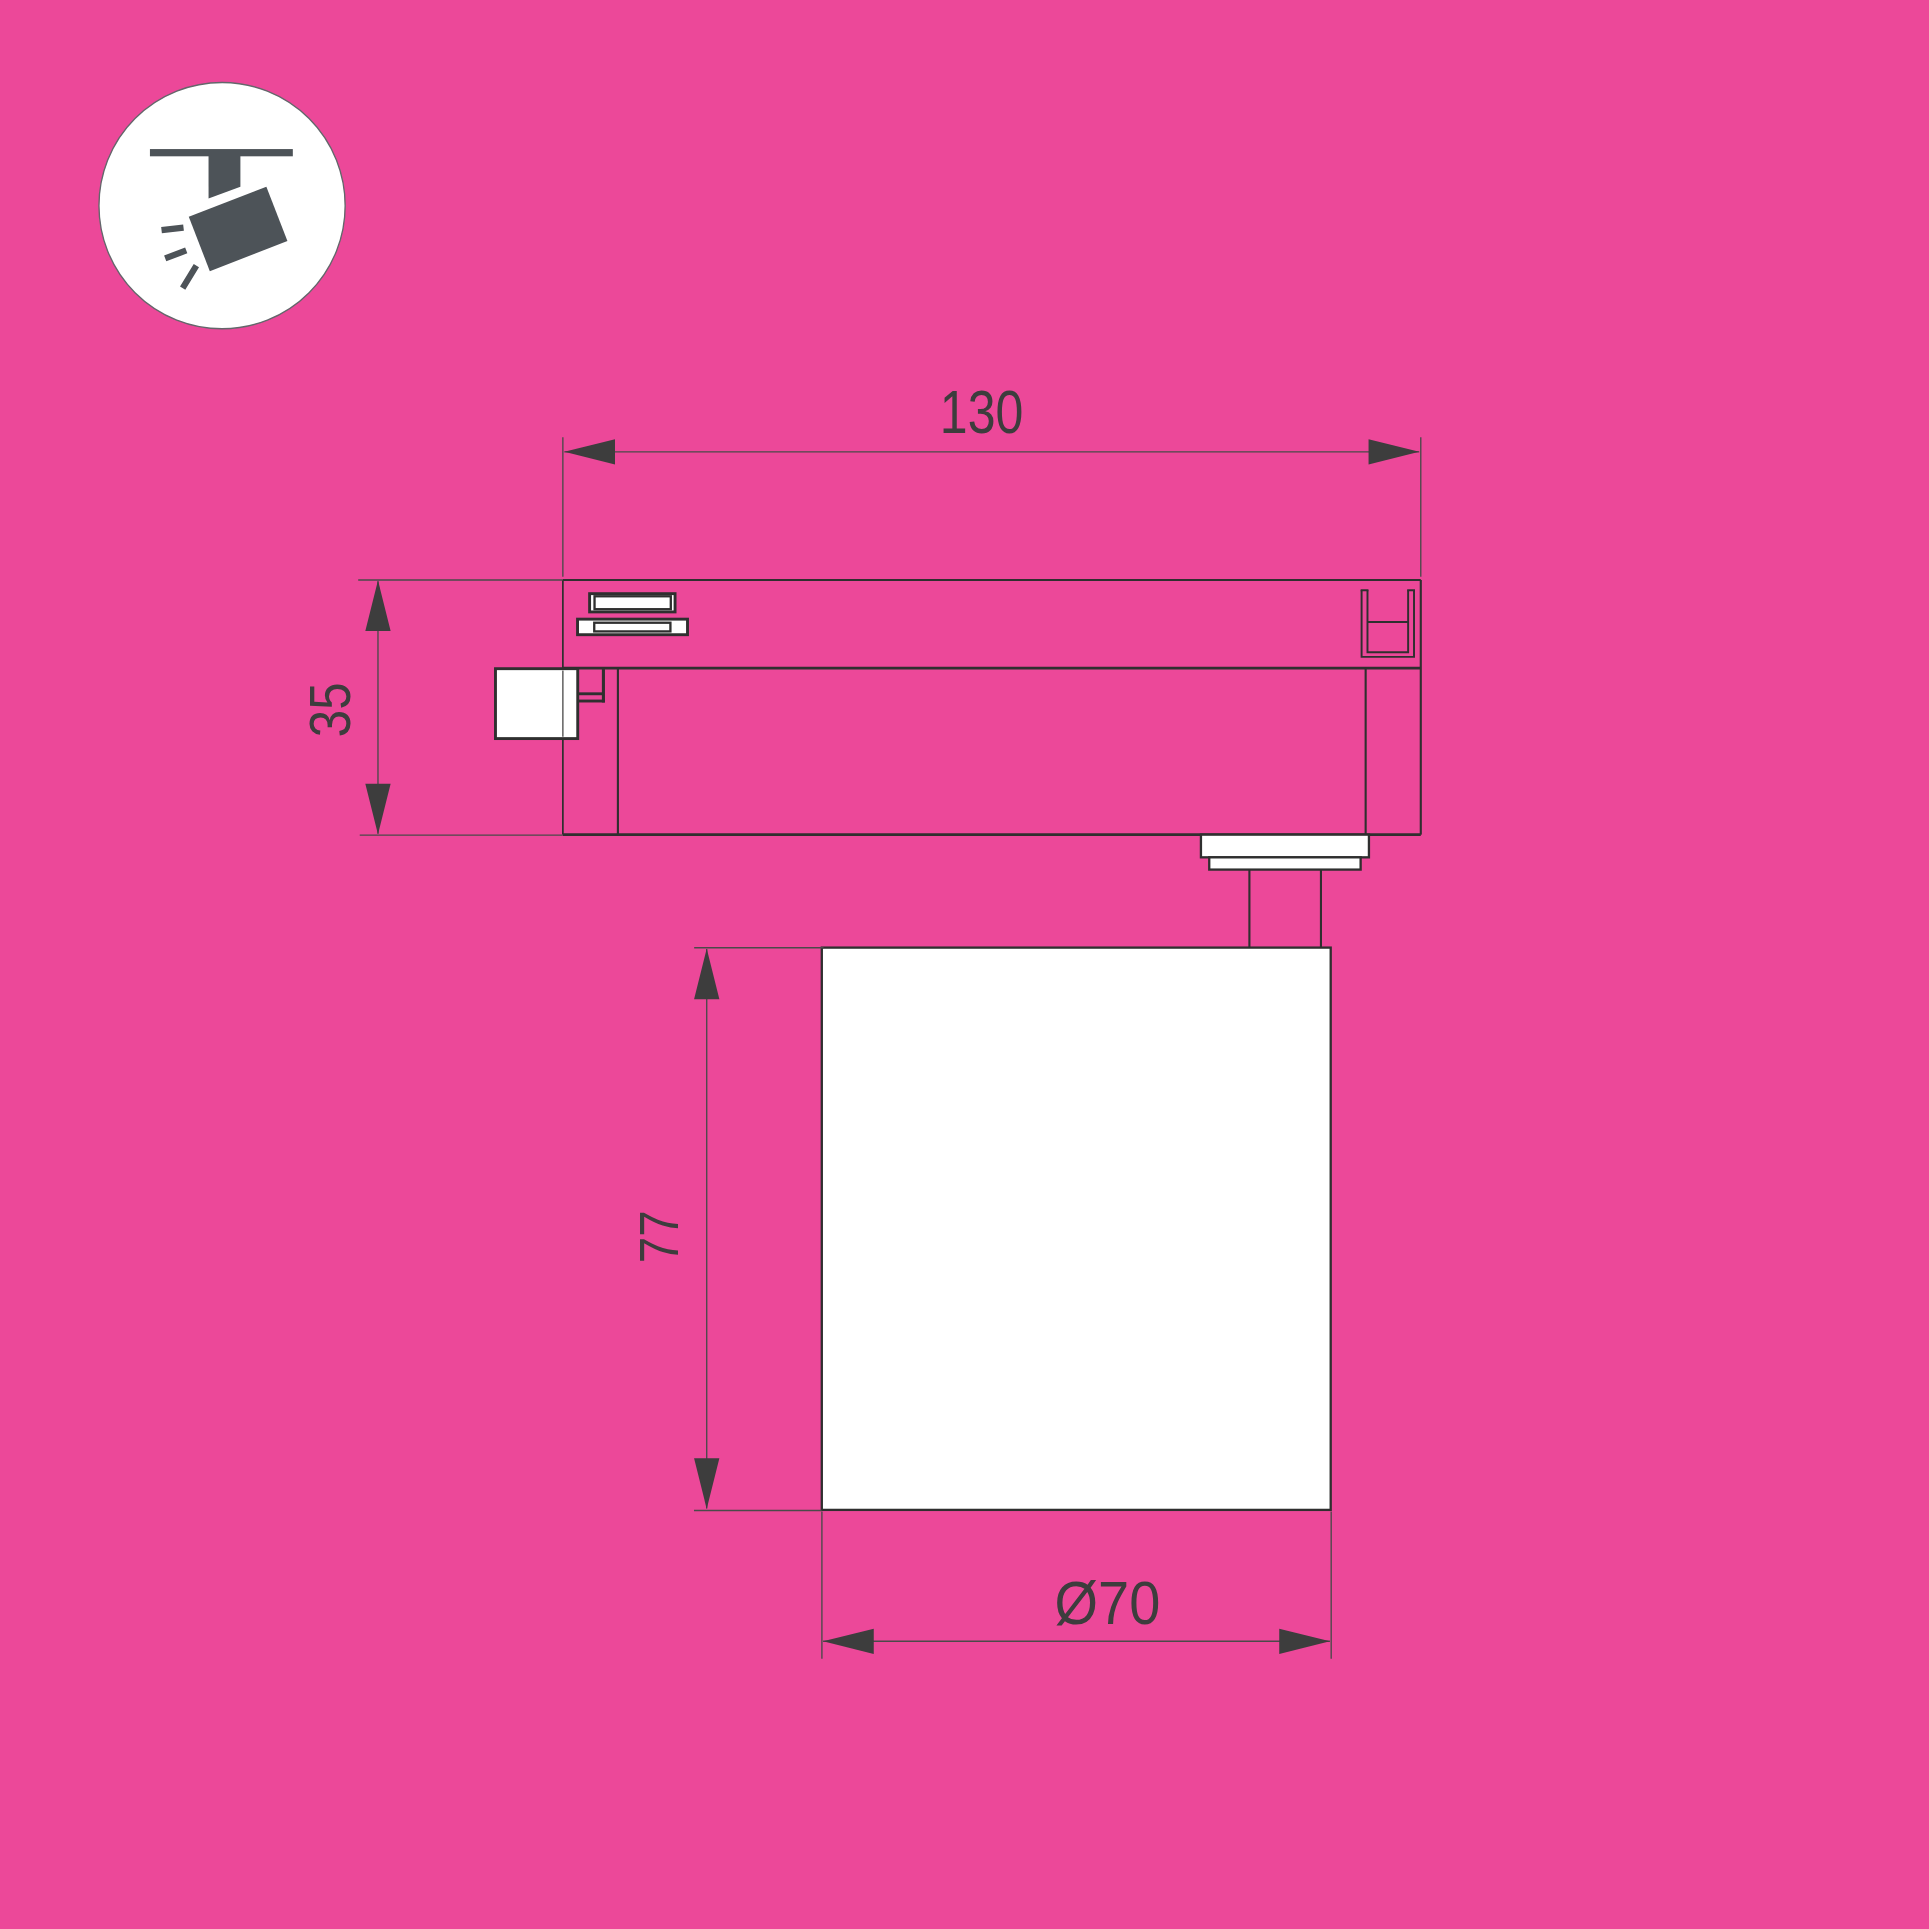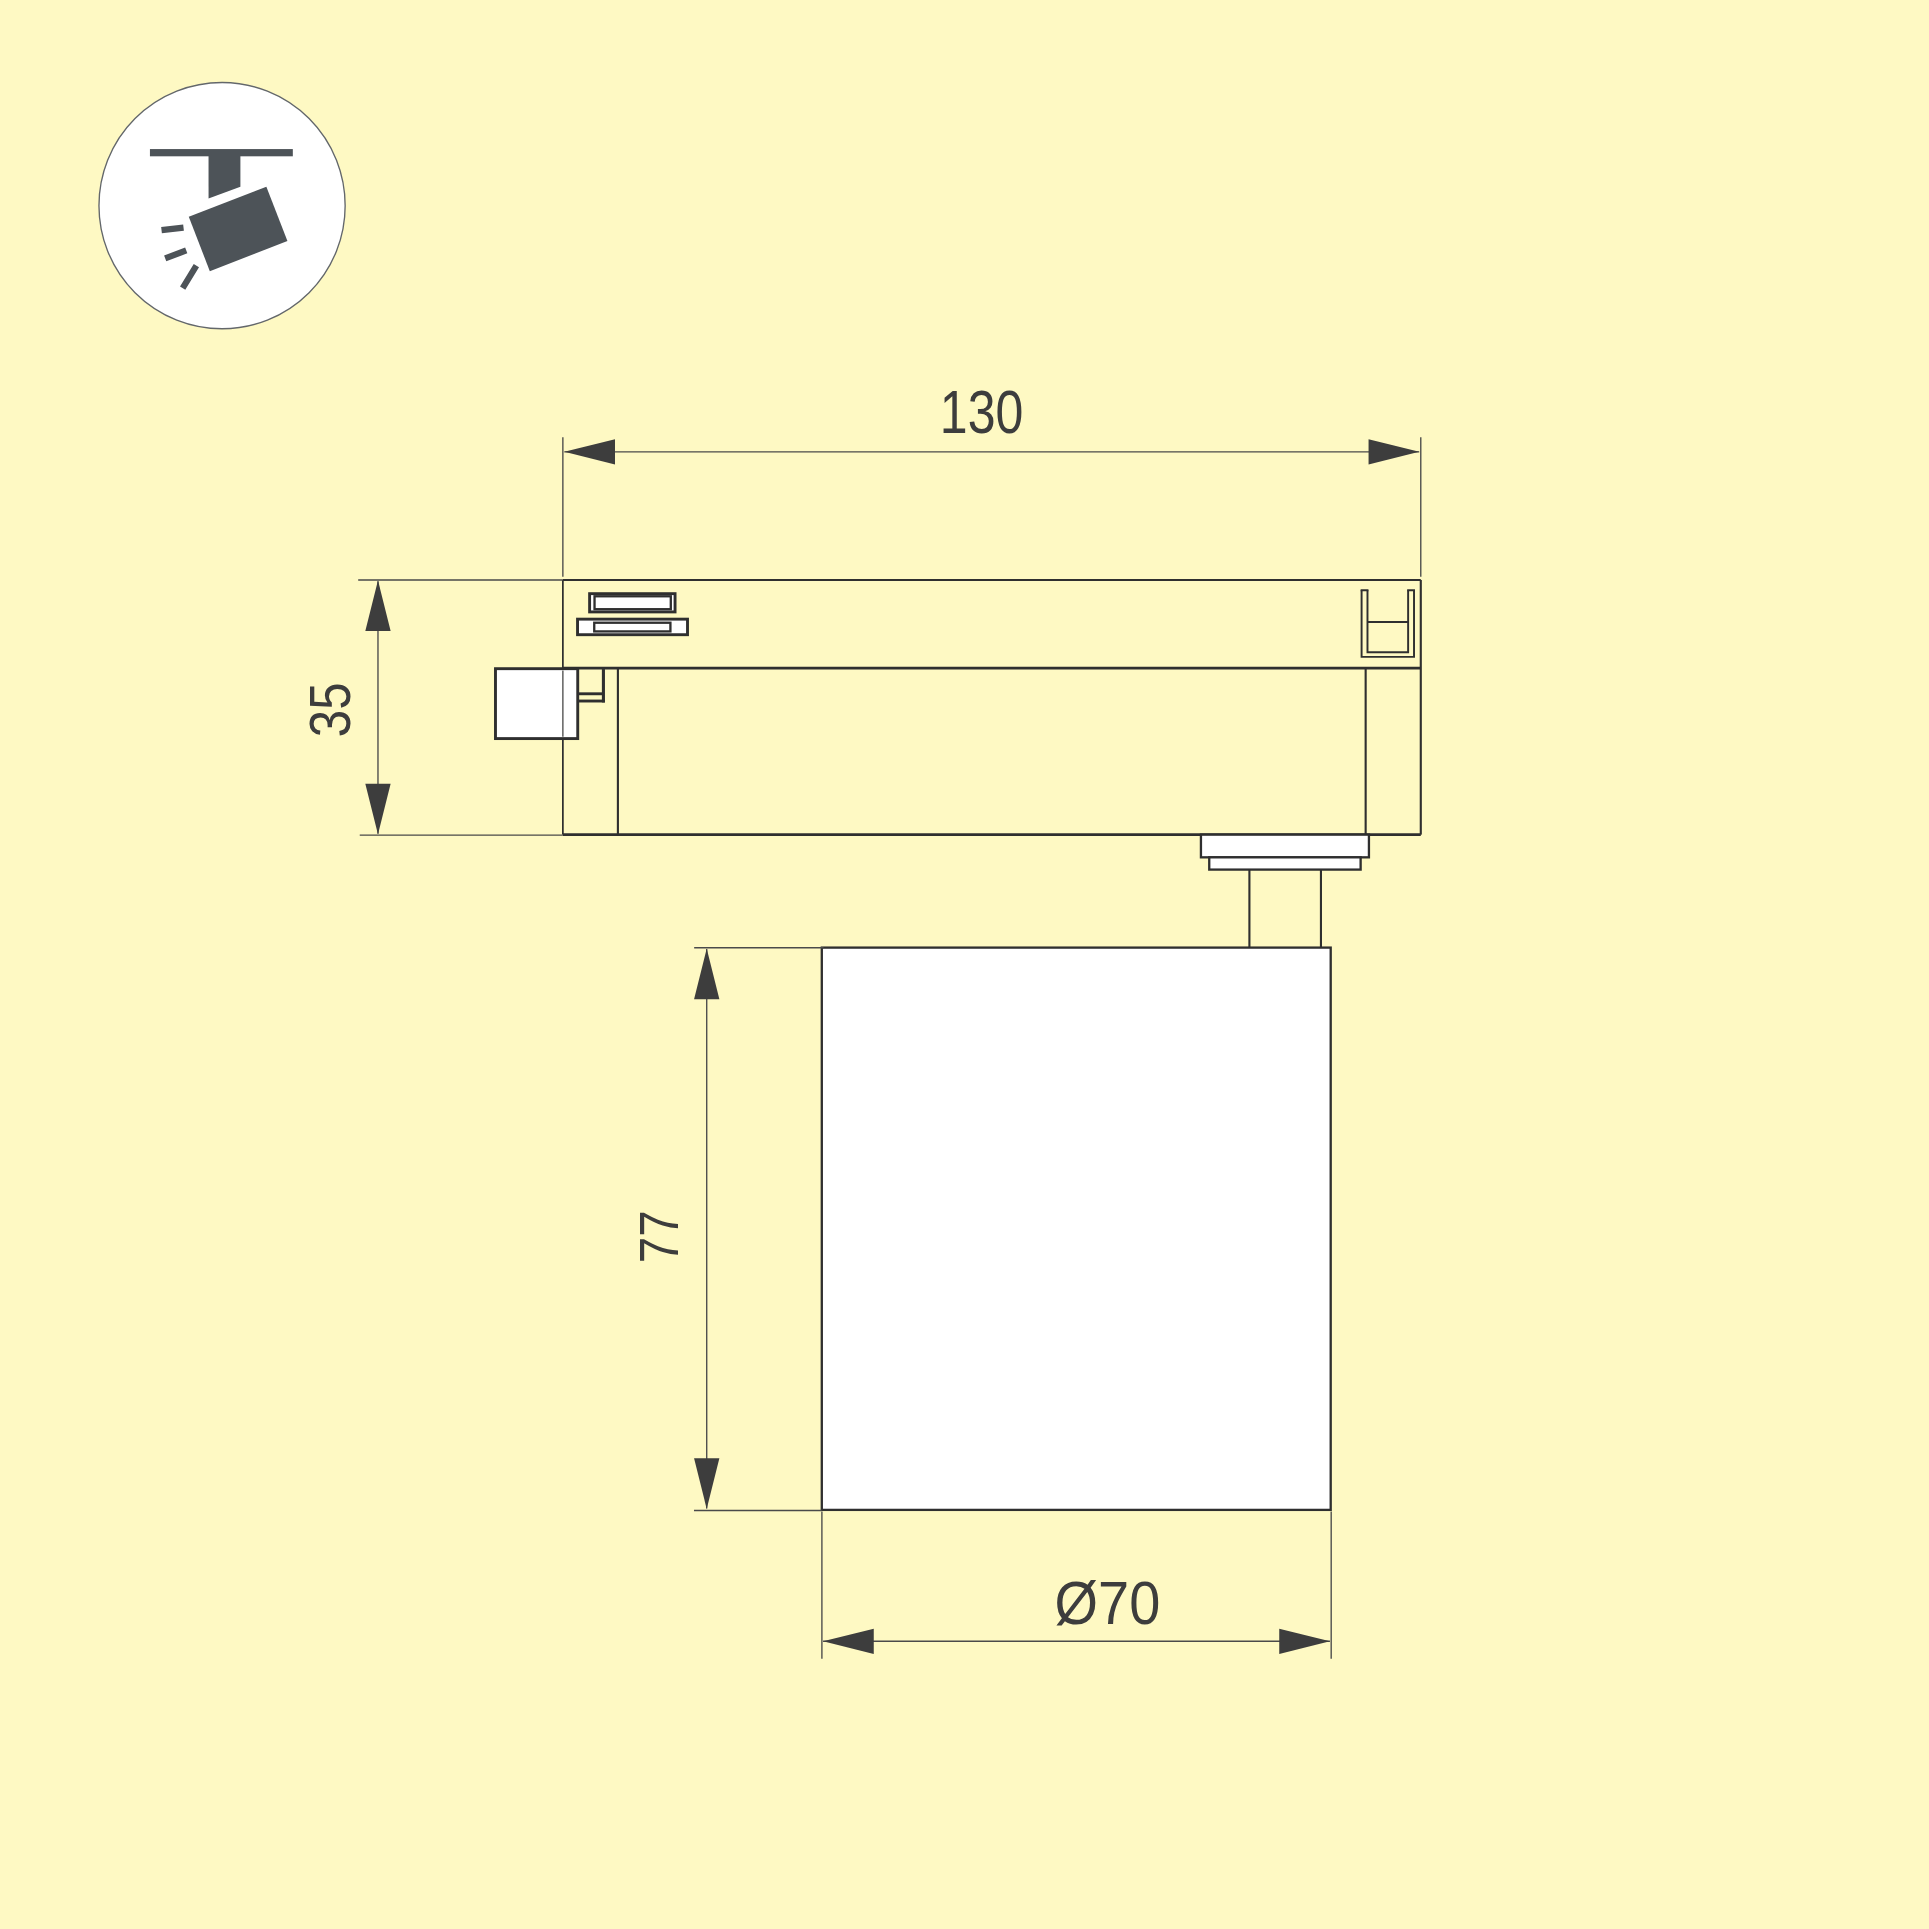--- a/index.html
+++ b/index.html
@@ -1,16 +1,16 @@
 <!DOCTYPE html>
 <html><head>
 <meta charset="utf-8">
 <style>
   html,body{margin:0;padding:0;background:#ffffff;}
-  .page{position:relative;width:1929px;height:1929px;background:#fef9c3;overflow:hidden;}
+  .page{position:relative;width:1929px;height:1929px;background:#ec4899;overflow:hidden;}
   svg{position:absolute;top:0;left:0;}
   text{font-family:"Liberation Sans",sans-serif;fill:#3d3d3d;}
 </style>
 </head>
 <body>
 <div class="page">
 <svg width="1929" height="1929" viewBox="0 0 1998 1998">
 
   <g>
 

